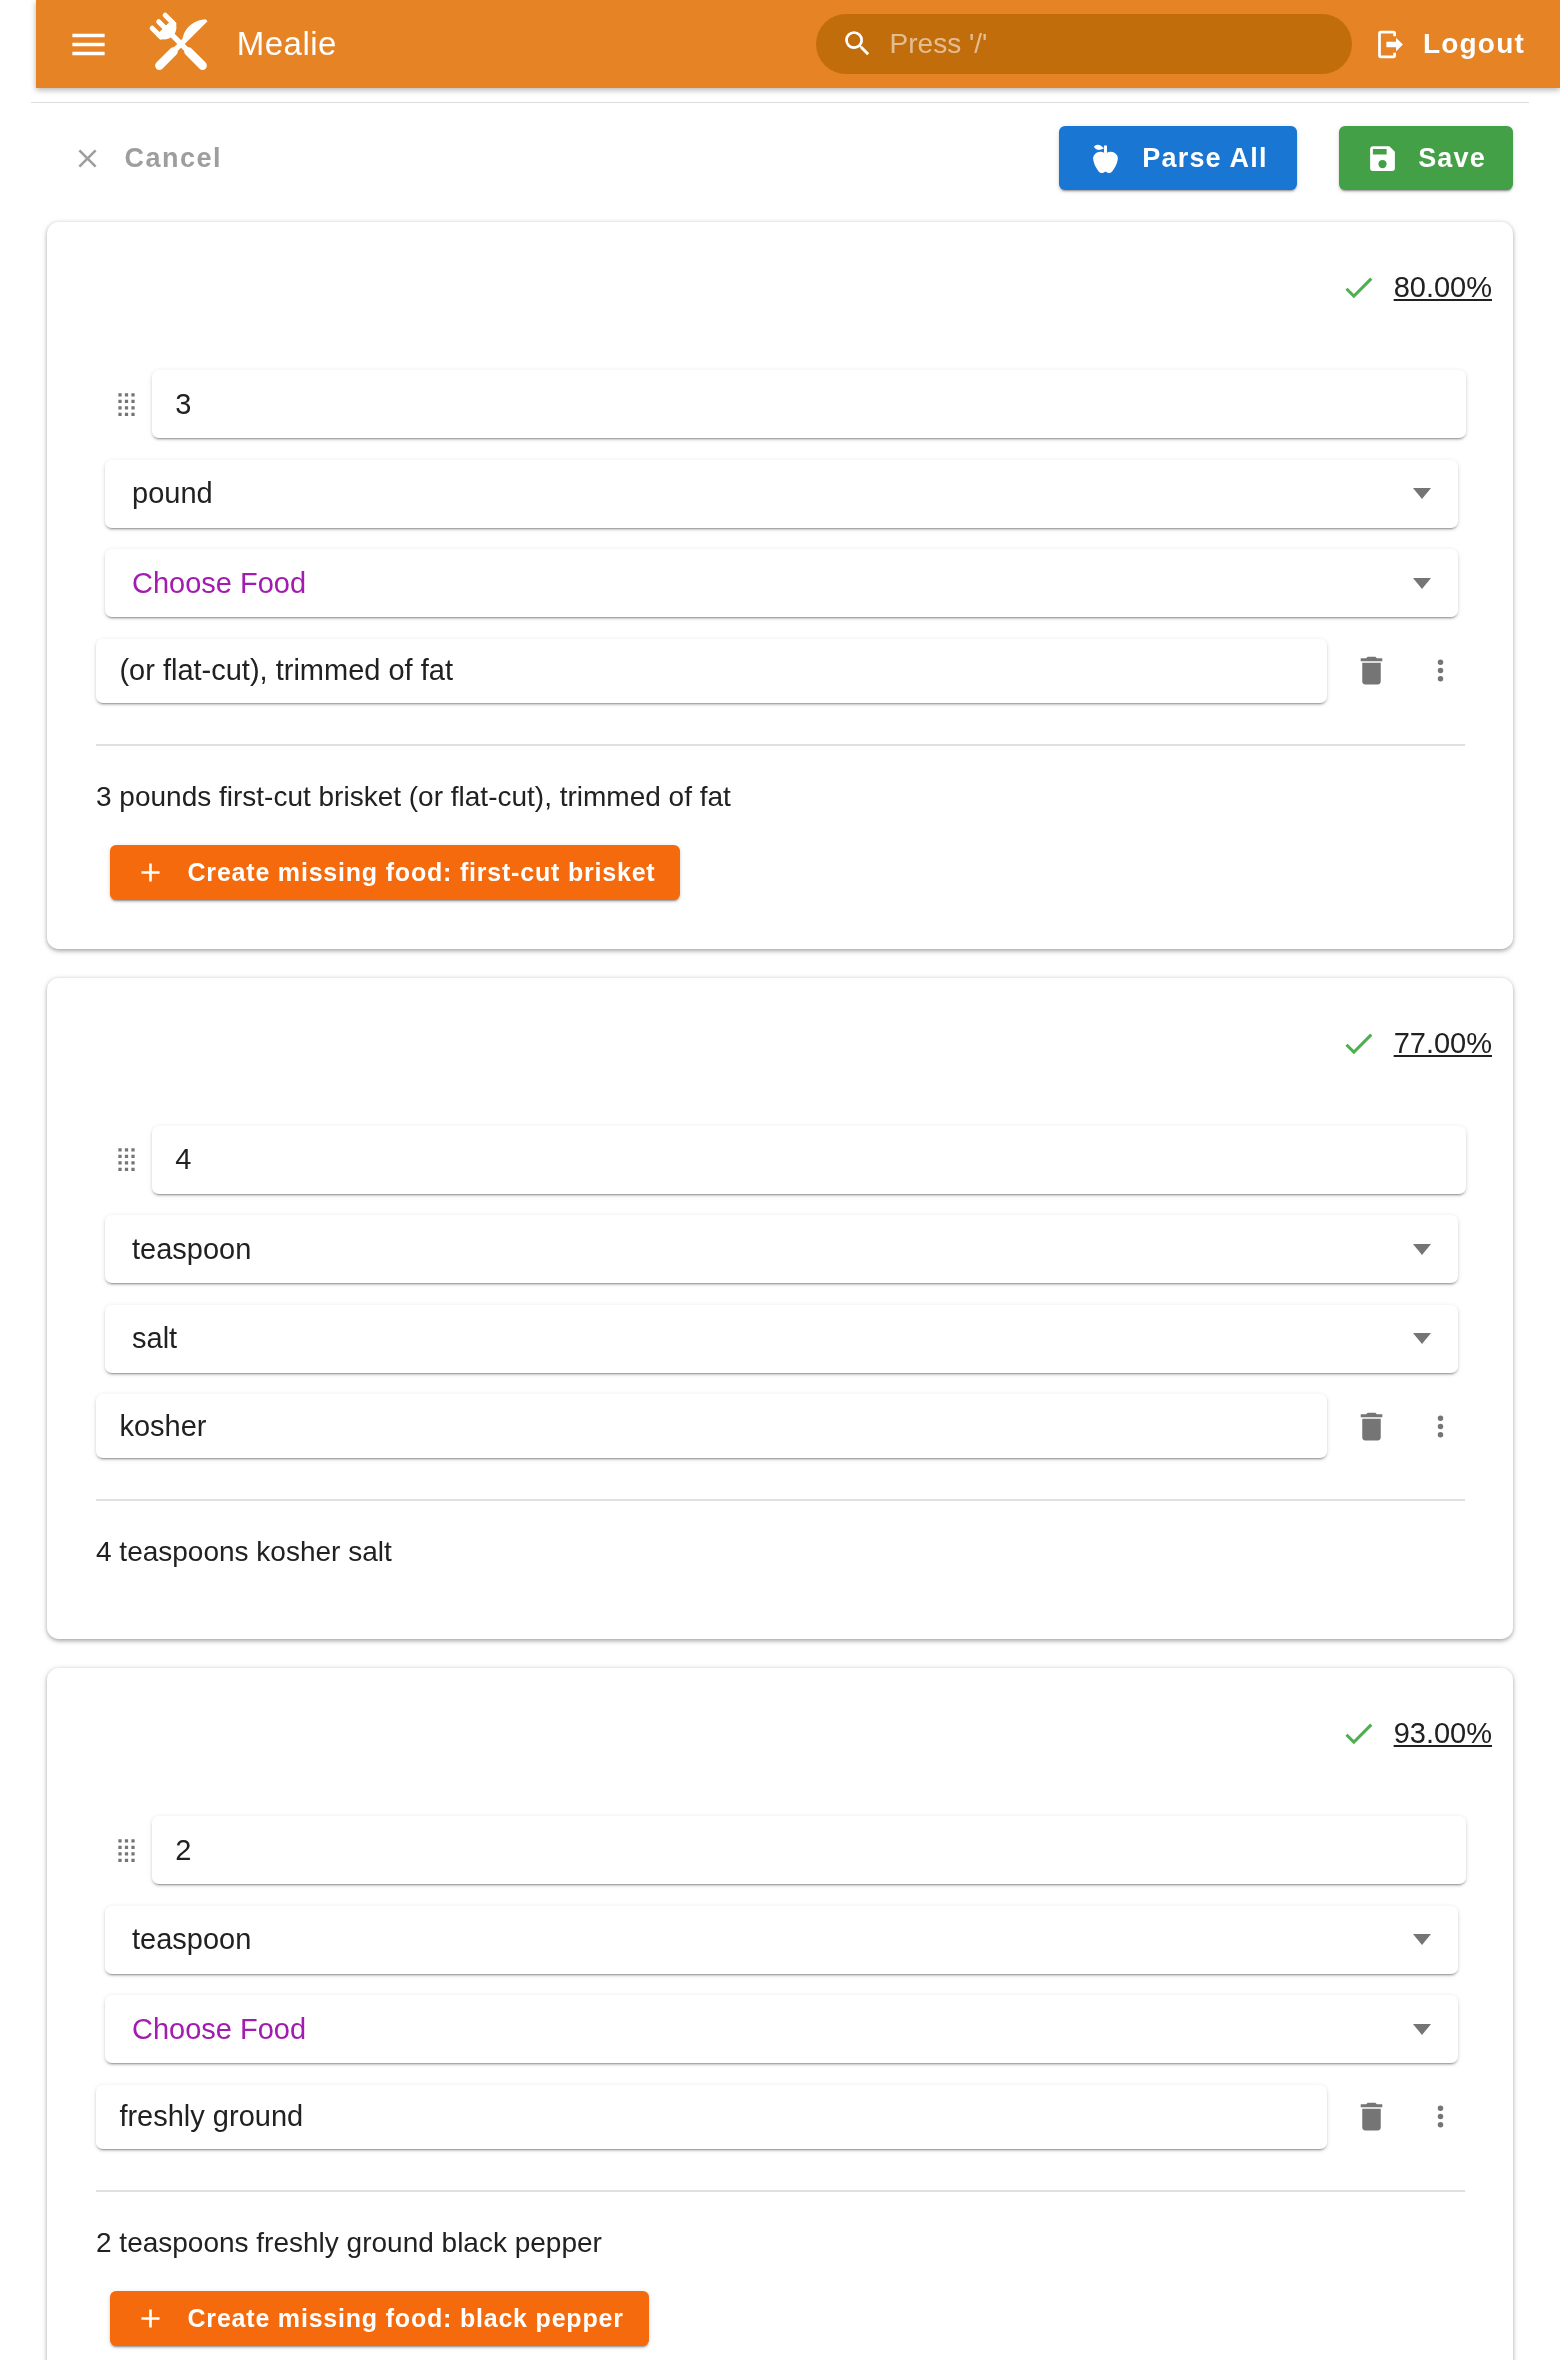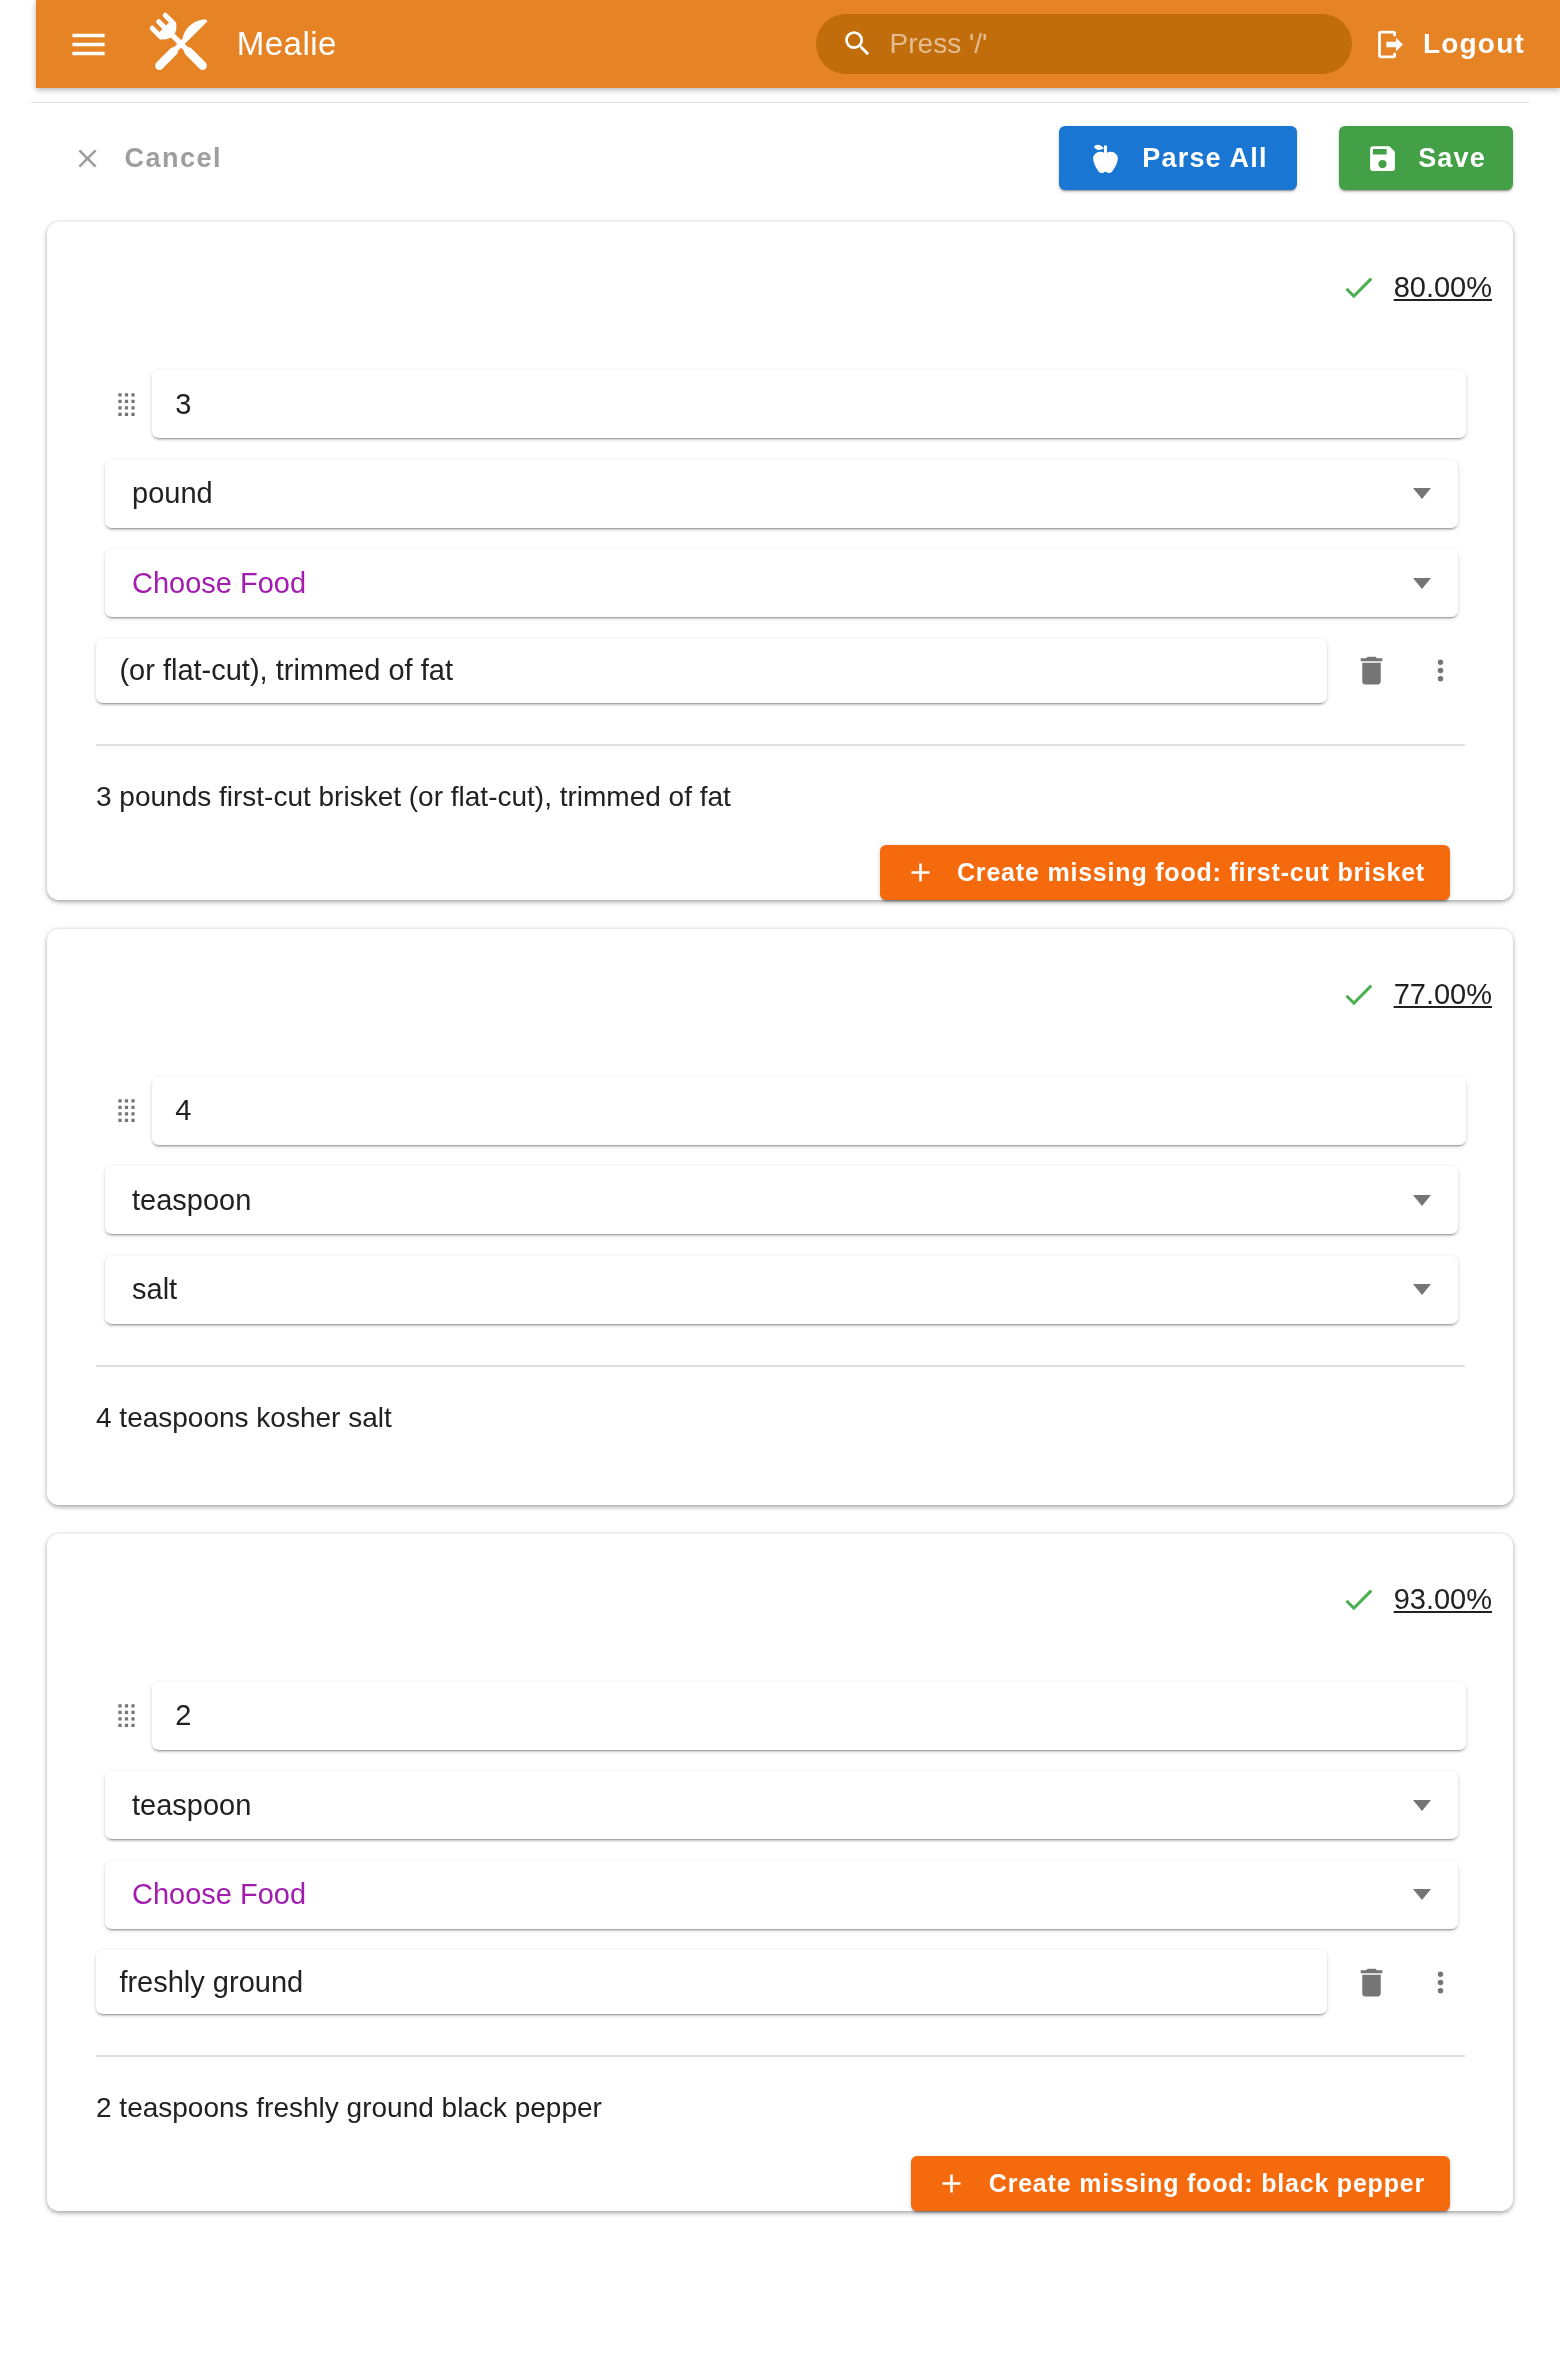--- a/index.html
+++ b/index.html
@@ -67,21 +67,21 @@
   .notes-row { display:flex; align-items:center; margin:0 0 0 49px; }
   .note-input { width:1231px; height:64px; padding:0 23.4px; }
   .icon-btn { background:none; border:none; cursor:pointer; padding:0; display:flex; align-items:center; justify-content:center; }
   .trash-btn { margin-left:25px; width:39px; height:43px; }
   .trash-btn svg { width:37px; height:37px; }
   .dots-btn { margin-left:33px; width:33px; height:43px; }
   .dots-btn svg { width:33px; height:33px; }
 
   .card-divider { height:2px; background:#E0E0E0; margin:41px 48px 0 49px; }
   .original-text { font-size:28px; color:#212121; margin:33px 49px 0; line-height:35px; }
-  .create-row { display:flex; justify-content:flex-end; margin:31px 63px 0; }
+  .create-row { display:flex; justify-content:flex-start; margin:31px 63px 0; padding-bottom:49px; }
   .create-btn { background:#F46A0D; color:#fff; height:55px; padding:0 25px; font-size:25px;
     gap:21.5px; letter-spacing:0.8px; }
   .create-btn svg { width:31px; height:31px; }
   .card.no-create { padding-bottom:70px; }
 </style>
 </head>
 <body>
 
 <header class="app-header">
   <div class="burger">
@@ -218,20 +218,33 @@
         <span class="val">teaspoon</span>
         <span class="caret"></span>
       </div>
     </div>
     <div class="select-row">
       <div class="field select-field">
         <span class="val">salt</span>
         <span class="caret"></span>
       </div>
     </div>
+    <div class="notes-row">
+      <input class="field note-input" value="kosher" style="">
+      <button class="icon-btn trash-btn">
+        <svg viewBox="0 0 24 24">
+            <path fill="#757575" d="M19,4H15.5L14.5,3H9.5L8.5,4H5V6H19M6,19A2,2 0 0,0 8,21H16A2,2 0 0,0 18,19V7H6V19Z"></path>
+          </svg>
+      </button>
+      <button class="icon-btn dots-btn">
+        <svg viewBox="0 0 24 24">
+            <path fill="#757575" d="M12,16A2,2 0 0,1 14,18A2,2 0 0,1 12,20A2,2 0 0,1 10,18A2,2 0 0,1 12,16M12,10A2,2 0 0,1 14,12A2,2 0 0,1 12,14A2,2 0 0,1 10,12A2,2 0 0,1 12,10M12,4A2,2 0 0,1 14,6A2,2 0 0,1 12,8A2,2 0 0,1 10,6A2,2 0 0,1 12,4Z"></path>
+          </svg>
+      </button>
+    </div>
     <div class="card-divider"></div>
     <p class="original-text">4 teaspoons kosher salt</p>
   </section>
 
   <section class="card">
     <div class="conf-row">
       <svg viewBox="0 0 24 24">
           <path fill="#4CAF50" d="M21,7L9,19L3.5,13.5L4.91,12.09L9,16.17L19.59,5.59L21,7Z"></path>
         </svg>
       <span class="conf-val">93.00%</span>

